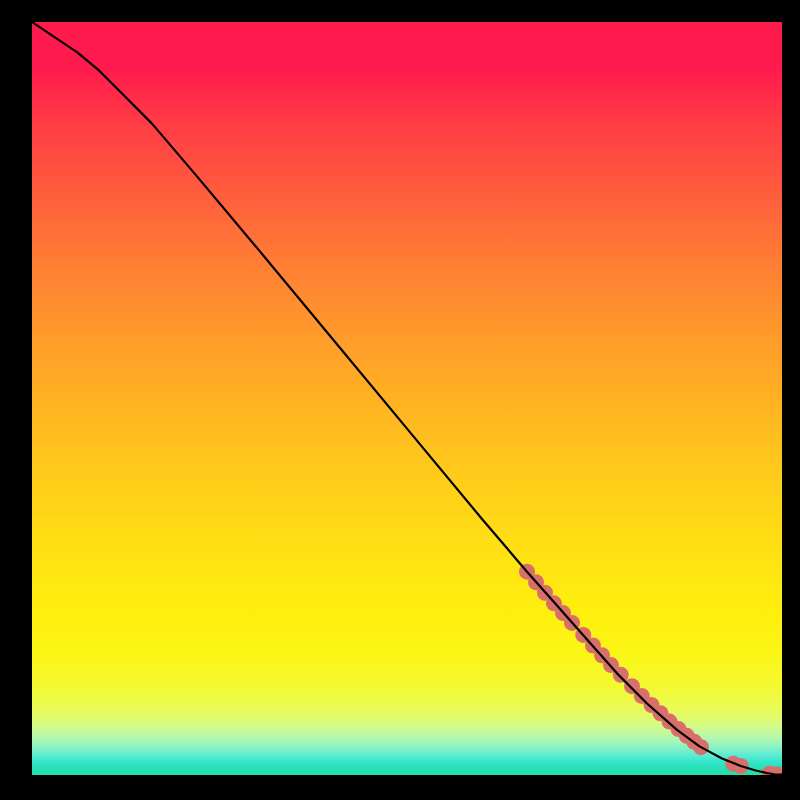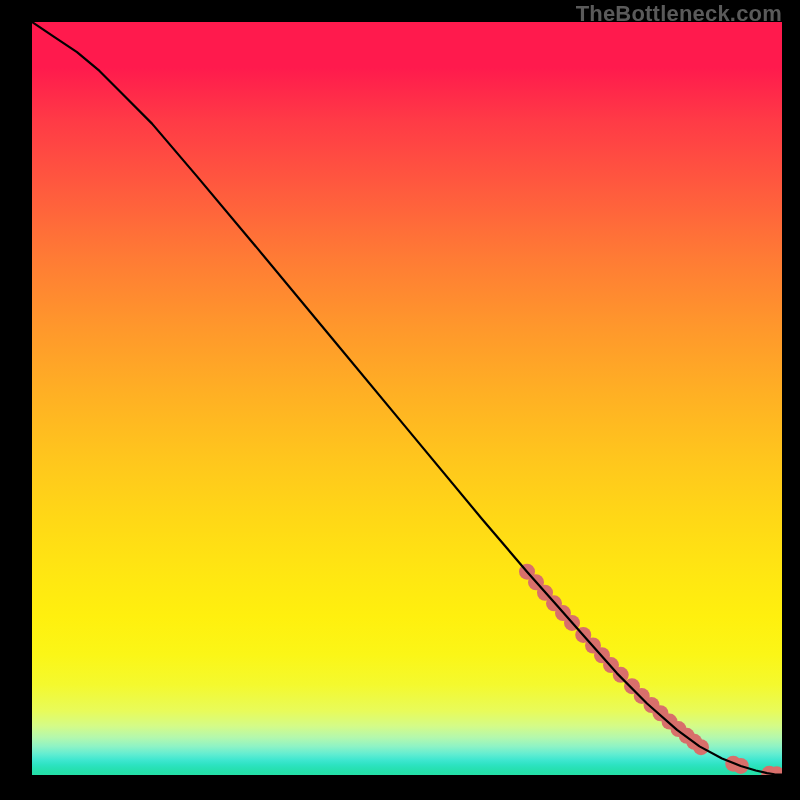--- a/index.html
+++ b/index.html
@@ -66,21 +66,20 @@
     left: 0;
     top: 0;
     width: 750px;
     height: 753px;
   }
 </style>
 </head>
 <body>
 
 <div class="frame">
-  <div class="watermark">TheBottleneck.com</div>
 
   <div class="plot">
     <svg class="overlay" viewBox="0 0 750 753" preserveAspectRatio="none">
       <g id="scatter-layer">
           <circle cx="495.00" cy="549.69" r="8" fill="#d86f6b"></circle>
           <circle cx="504.00" cy="560.23" r="8" fill="#d86f6b"></circle>
           <circle cx="513.00" cy="570.77" r="8" fill="#d86f6b"></circle>
           <circle cx="522.00" cy="581.32" r="8" fill="#d86f6b"></circle>
           <circle cx="531.00" cy="591.11" r="8" fill="#d86f6b"></circle>
           <circle cx="540.00" cy="600.89" r="8" fill="#d86f6b"></circle>

